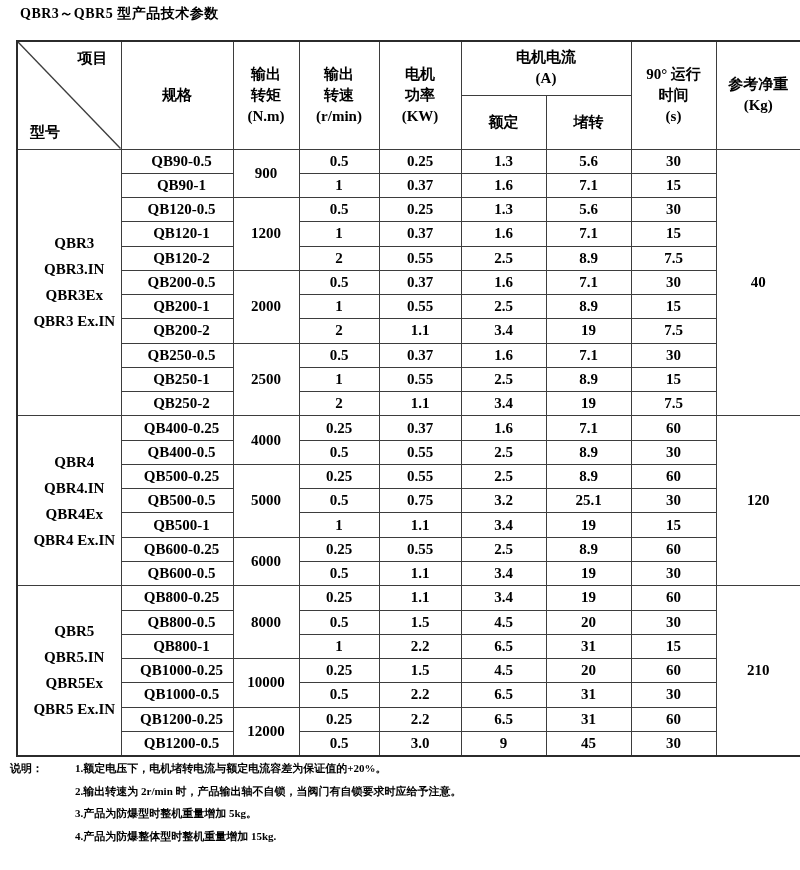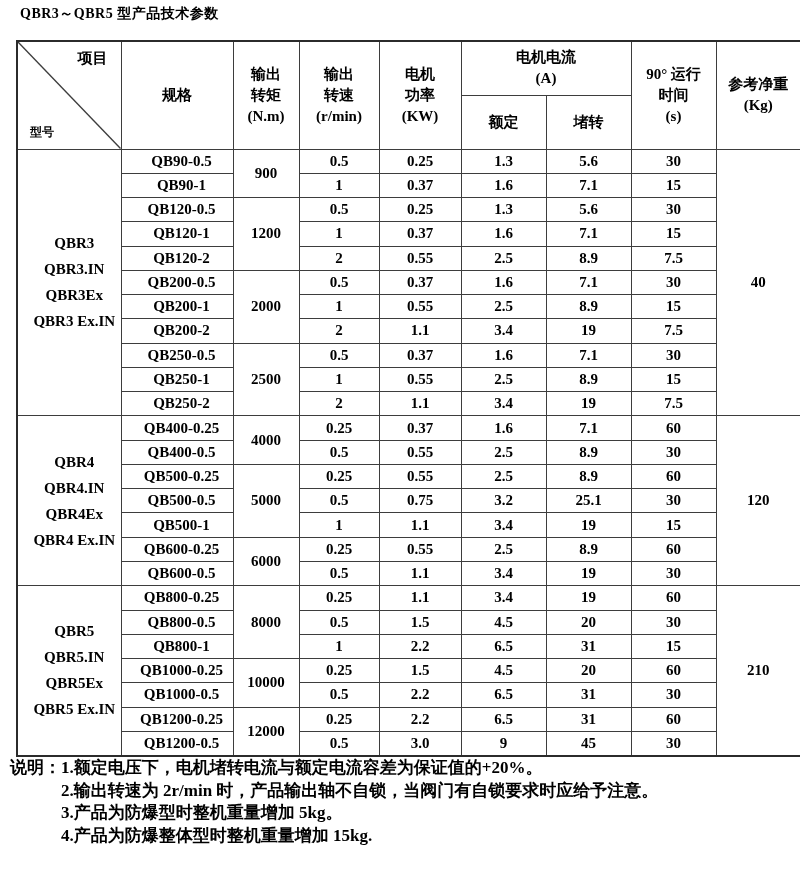--- a/index.html
+++ b/index.html
@@ -40,38 +40,38 @@
     overflow: hidden;
   }
   thead tr { height: 54px; }
   thead td { line-height: 21px; }
   tbody tr { height: 24.28px; }
 
   
   td.diag-cell { position: relative; padding: 0; }
   td.diag-cell svg { position: absolute; left: 0; top: 0; width: 100%; height: 100%; }
   .diag-project { position: absolute; top: 6px; right: 13px; font-size: 15px; font-weight: bold; }
-  .diag-model  { position: absolute; bottom: 6px; left: 12px; font-size: 12px; font-weight: bold; }
+  .diag-model  { position: absolute; bottom: 6px; left: 12px; font-size: 15px; font-weight: bold; }
 
   td.spec-cell { text-align: left; padding-left: 9px; }
   td.model-cell { text-align: left; padding-left: 10px; }
   .model-line { line-height: 26px; white-space: nowrap; }
 
   .notes {
     position: absolute;
     left: 10px;
     top: 757px;
     width: 786px;
     display: flex;
     align-items: flex-start;
     font-weight: bold;
-    font-size: 17px;
+    font-size: 11px;
   }
   .notes-label { flex: 0 0 auto; line-height: 22.6px; }
-  .notes-lines { flex: 1 1 auto; }
+  .notes-lines { flex: 1 1 auto; margin-left: 32px; }
   .note-line { line-height: 22.6px; white-space: nowrap; }
 </style>
 </head>
 <body>
 
 <div class="page-title">QBR3～QBR5 型产品技术参数</div>
 
 <table class="spec-table">
   <colgroup>
     <col style="width:104px">

